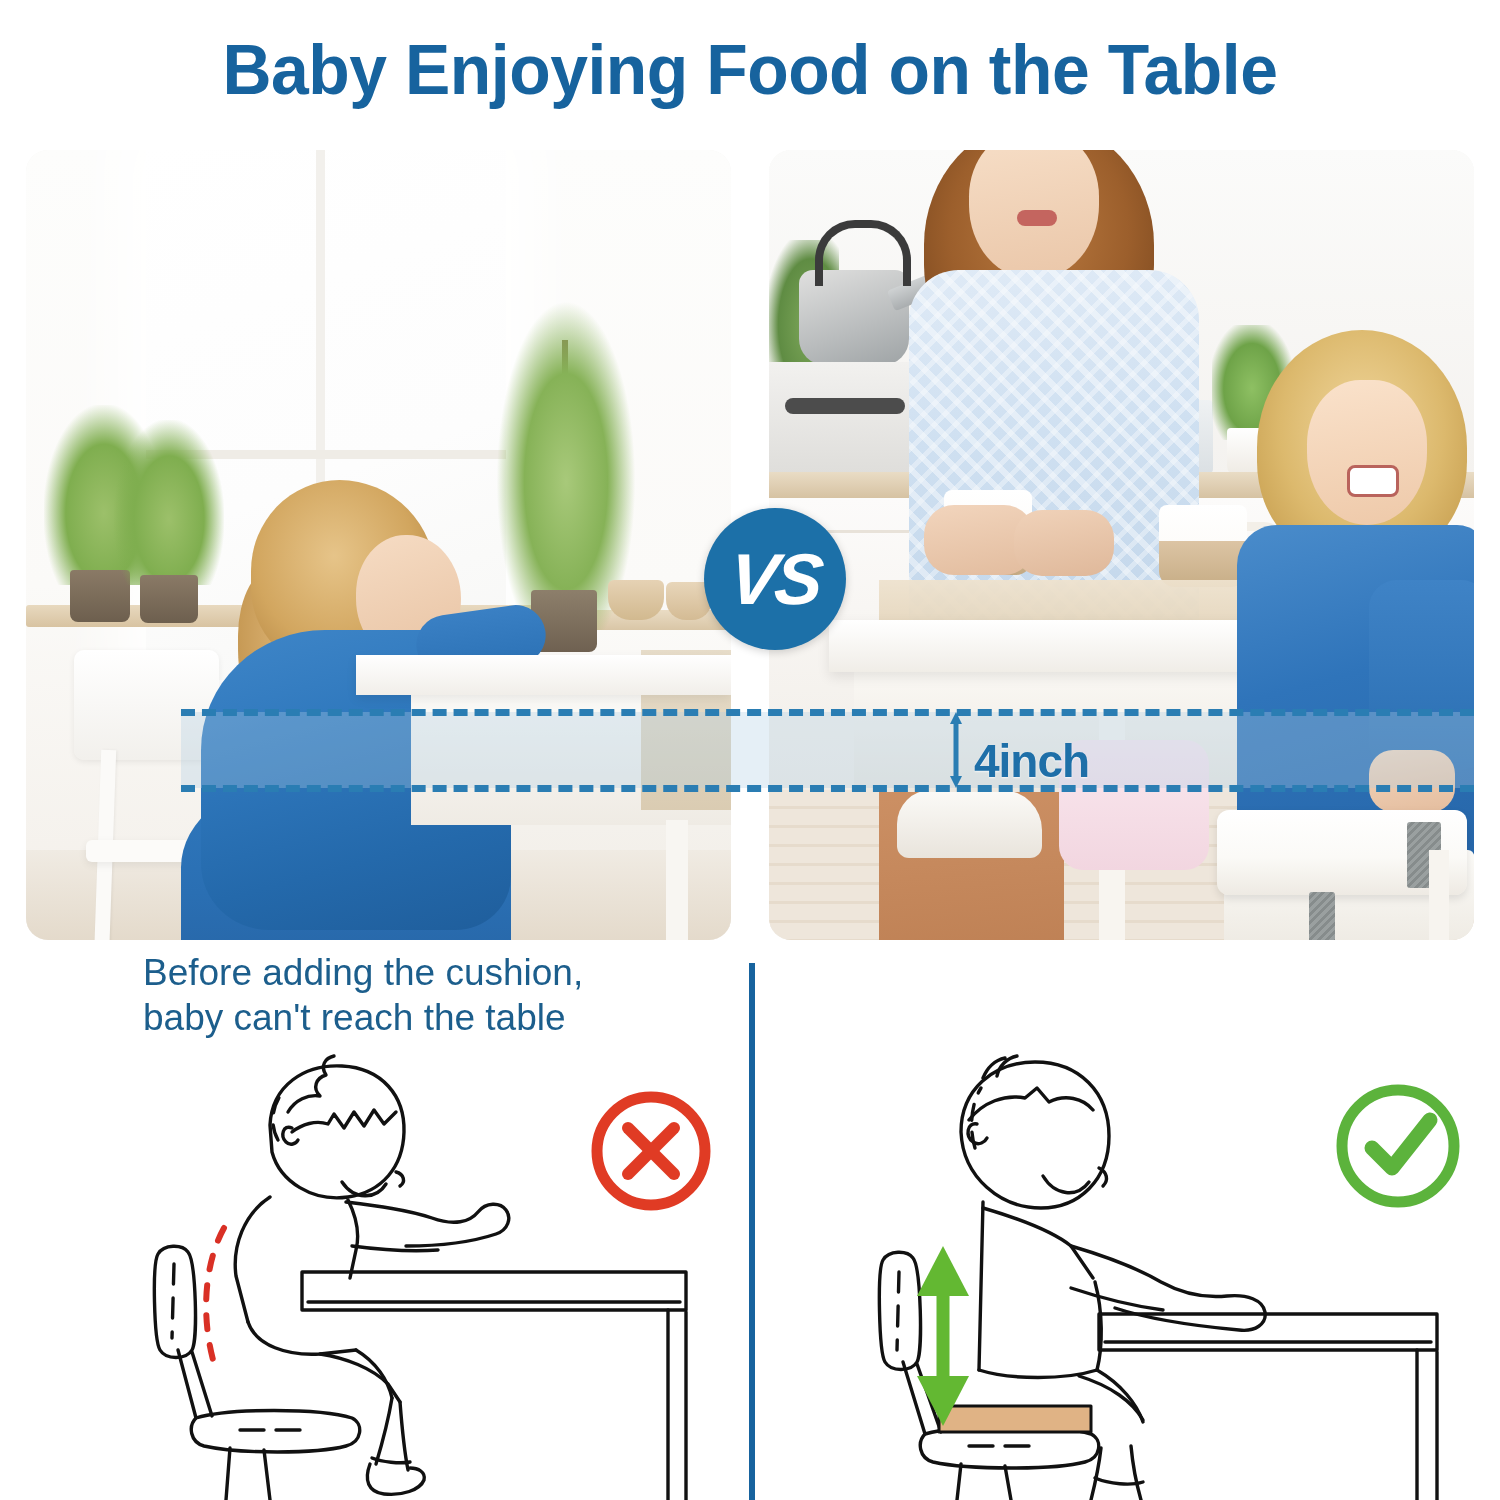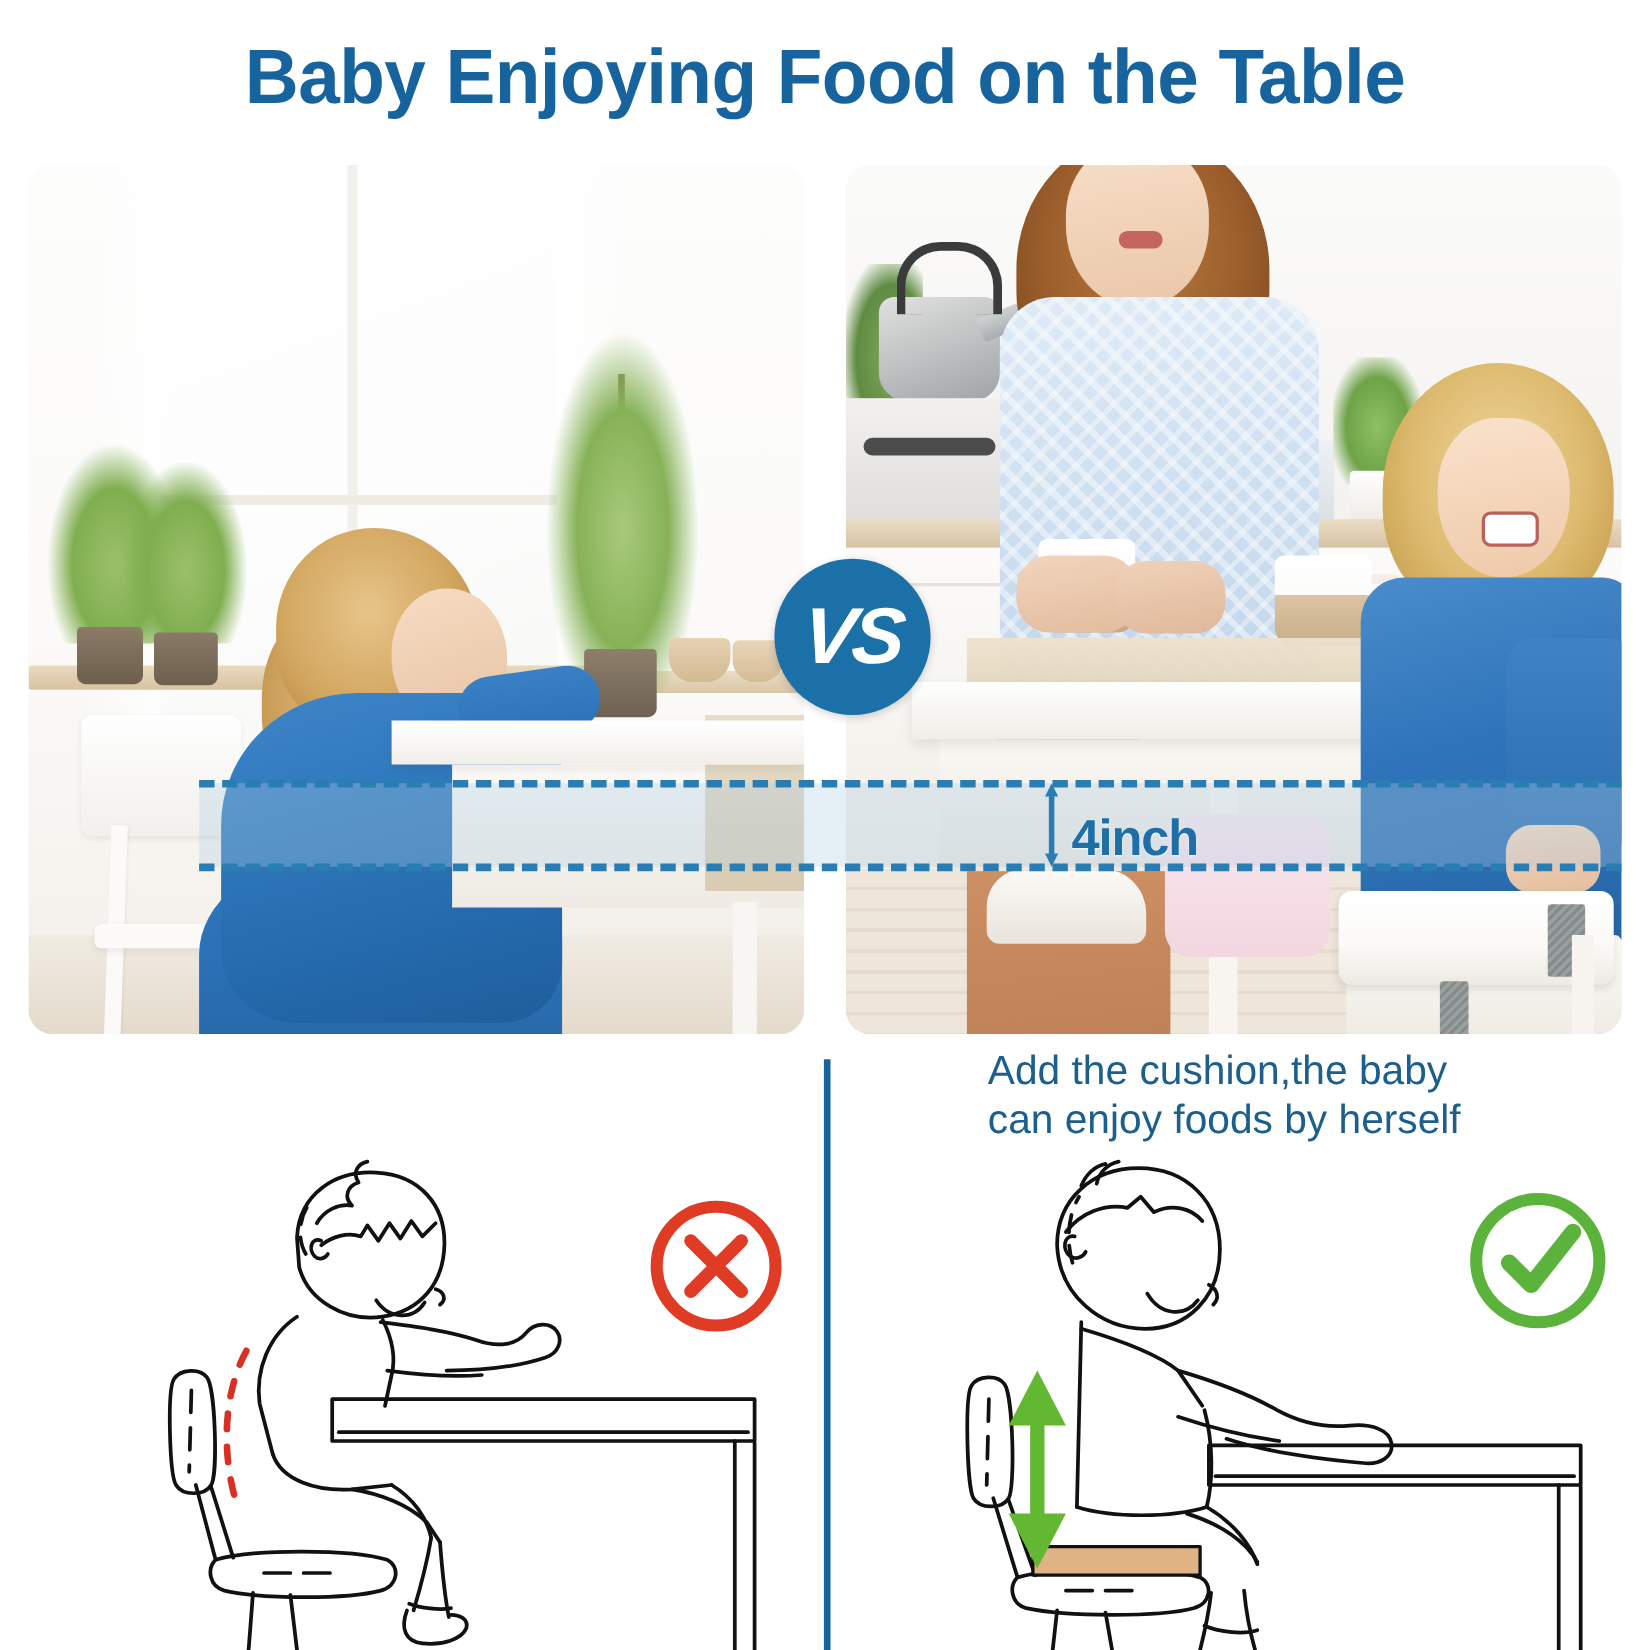--- a/index.html
+++ b/index.html
@@ -382,22 +382,22 @@
       <polygon points="8,76 14,64 2,64" fill="#2A7DB3"></polygon>
     </svg>
 
     <div class="inch-label">4inch</div>
   </div>
 
   <div class="vs">
     <span class="vs-text">VS</span>
   </div>
 
-  <div class="caption cap-right">Add the cushion,the baby
-can enjoy foods by herself</div>
+  <div class="caption cap-left">Before adding the cushion,
+baby can't reach the table</div>
 
   <div class="divider"></div>
 
   <svg class="illo illo-left" viewBox="0 0 620 450">
     <g fill="none" stroke="#111" stroke-width="3.4" stroke-linecap="round" stroke-linejoin="round">
 
       <path d="M150 75 C152 35 185 14 222 16 C262 18 285 46 284 82 C283 117 262 142 228 147 C193 152 160 132 152 102 Z"></path>
 
       <path d="M168 62 C175 50 188 44 200 46 C192 38 196 28 206 25 C200 16 205 8 214 6"></path>
       <path d="M172 82 C182 74 196 70 208 74 L214 64 L224 78 L234 62 L244 76 L254 60 L264 74 L276 62"></path>

